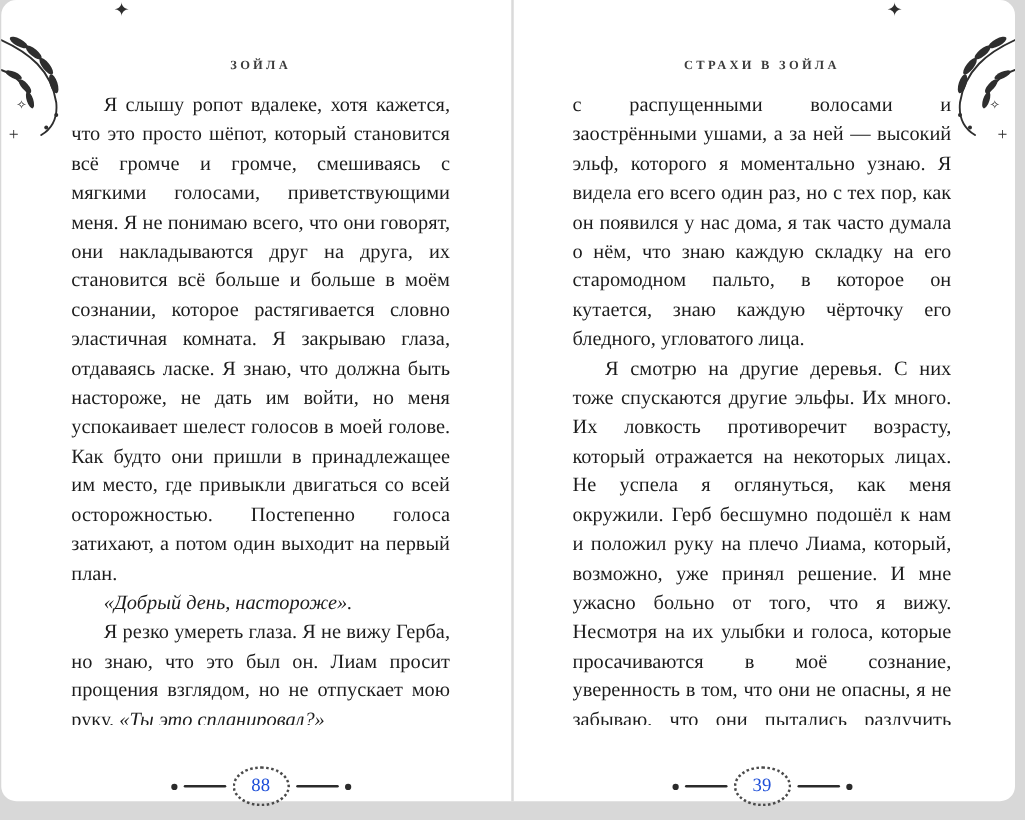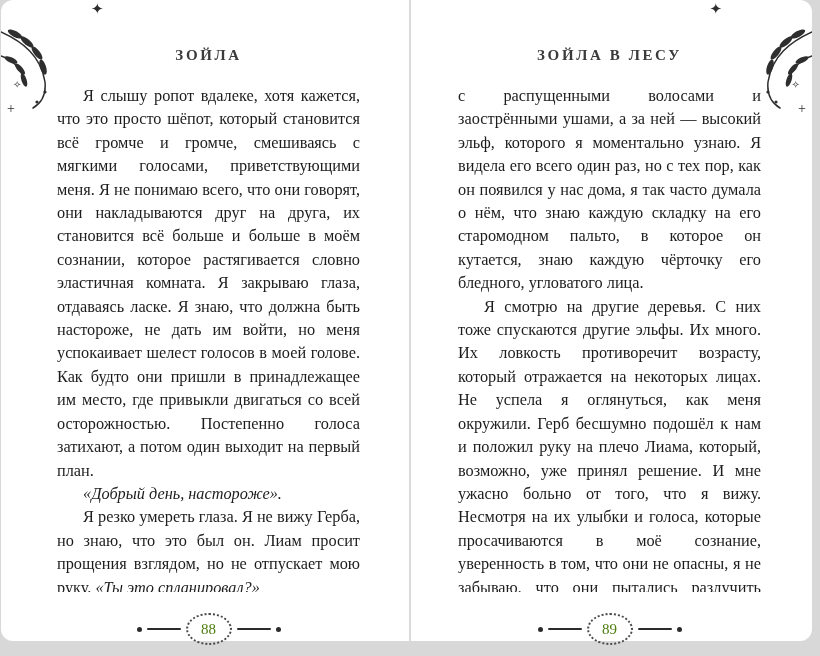--- a/index.html
+++ b/index.html
@@ -28,41 +28,41 @@
   .sp4 { right:90px; top:2px;   font-size:15px; }
   .sp5 { right:12px; top:80px;  font-size:10px; }
   .sp6 { right:6px;  top:102px; font-size:14px; }
 
   .page { position:absolute; top:0; bottom:0; width:303px; }
   .page-left  { left:56px; }
   .page-right { left:457px; }
 
   .running-header {
     position:absolute; top:47px; width:100%; text-align:center;
-    font-size:15px; font-weight:700; letter-spacing:2.6px; color:#3b3b3b;
+    font-size:10px; font-weight:700; letter-spacing:2.6px; color:#3b3b3b;
   }
   .body-text {
-    position:absolute; top:84px; width:100%; max-height:508px; overflow:hidden;
+    position:absolute; top:72px; width:100%; max-height:508px; overflow:hidden;
     font-size:16.3px; line-height:23.4px; text-align:justify; hyphens:auto;
   }
   .body-text p { margin:0; }
   .indent { text-indent:26px; }
   .italic { font-style:italic; }
   em { font-style:italic; }
 
   .footer {
     position:absolute; top:612px; left:50%; transform:translateX(-50%);
     display:flex; align-items:center; gap:5px; height:34px;
   }
   .end-dot { width:5px; height:5px; border-radius:50%; background:#2b2b2b; flex:none; }
   .rule { width:34px; height:2px; background:#2b2b2b; border-radius:1px; flex:none; }
   .num-ellipse {
     width:46px; height:32px; border:2px dotted #4a4a4a; border-radius:50%;
     display:flex; align-items:center; justify-content:center; flex:none;
-    font-size:15px; color:#4d7c0f;
+    font-size:15px; color:#1d4ed8;
   }
 </style>
 </head>
 <body>
 
 <div class="sheet">
 
   <div class="ornament orn-left">
     <svg width="80" height="92" viewBox="0 0 80 92" aria-hidden="true">
       <g stroke="#2e2e2e" stroke-width="1.5" fill="none" stroke-linecap="round">
@@ -123,29 +123,29 @@
           <span>88</span>
         </span>
       <span class="rule"></span>
       <span class="end-dot"></span>
     </div>
   </div>
 
   <div class="divider"></div>
 
   <div class="page page-right">
-    <div class="running-header">ЗОЙЛА В ЛЕСУ</div>
+    <div class="running-header">СТРАХИ В ЗОЙЛА</div>
     <div class="body-text">
       <p>с распущенными волосами и заострёнными ушами, а за ней — высокий эльф, которого я моментально узнаю. Я видела его всего один раз, но с тех пор, как он появился у нас дома, я так часто думала о нём, что знаю каждую складку на его старомодном пальто, в которое он кутается, знаю каждую чёрточку его бледного, угловатого лица.</p>
       <p class="indent">Я смотрю на другие деревья. С них тоже спускаются другие эльфы. Их много. Их ловкость противоречит возрасту, который отражается на некоторых лицах. Не успела я оглянуться, как меня окружили. Герб бесшумно подошёл к нам и положил руку на плечо Лиама, который, возможно, уже принял решение. И мне ужасно больно от того, что я вижу. Несмотря на их улыбки и голоса, которые просачиваются в моё сознание, уверенность в том, что они не опасны, я не забываю, что они пытались разлучить моих родителей. Что они позволили моей матери умереть. И теперь мой</p>
     </div>
     <div class="footer">
       <span class="end-dot"></span>
       <span class="rule"></span>
       <span class="num-ellipse">
-          <span>89</span>
+          <span>39</span>
         </span>
       <span class="rule"></span>
       <span class="end-dot"></span>
     </div>
   </div>
 
 </div>
 
 </body></html>

